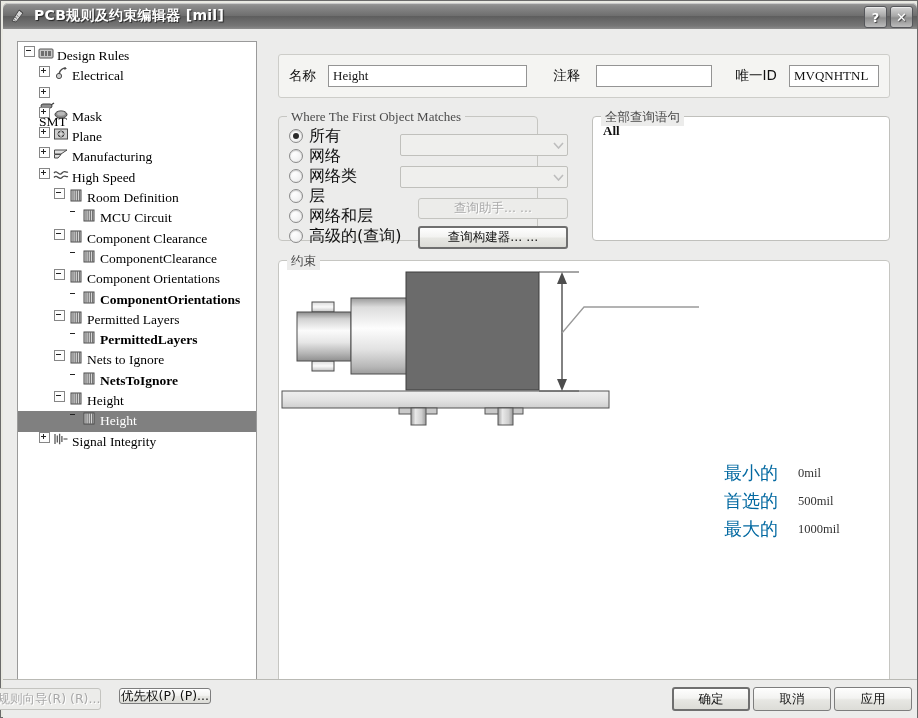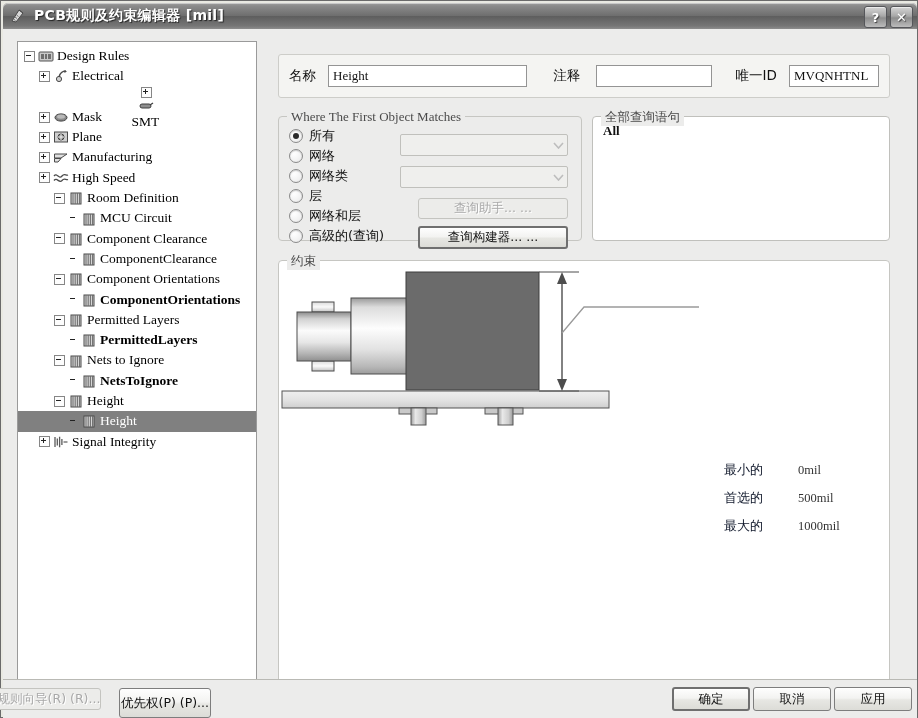--- a/index.html
+++ b/index.html
@@ -68,21 +68,21 @@
   #tree {
     position: relative;
     padding: 4px 0 0 0;
     font-size: 13.5px;
     color: #000;
     line-height: 20.3px;
   }
   .t-row {
     position: relative; height: 20.3px;
     white-space: nowrap;
-    display: flex; align-items: center;
+    display: flex; 
   }
   .t-row.sel { background: #808080; }
   .t-row.sel .t-label { color: #ffffff; }
   .t-exp {
     width: 9px; height: 9px; flex: none;
     border: 1px solid #868686; background: #fdfdfd;
     position: relative; margin-right: 3px;
   }
   .t-exp::before {
     content:""; position:absolute; left:1px; top:3px; width:5px; height:1px; background:#222;
@@ -158,21 +158,21 @@
     border: 1px solid #8a8a8a;
     background: radial-gradient(circle at 35% 32%, #ffffff 0%, #f2f2f2 60%, #e2e2e2 100%);
     flex: none; margin-right: 6px; position: relative;
     box-shadow: inset 0 1px 1px rgba(0,0,0,.18);
   }
   .radio.on::after {
     content:""; position: absolute; left: 3px; top: 3px;
     width: 6px; height: 6px; border-radius: 50%; background: #2a2a2a;
   }
   .radio-label {
-    font-size: 13px; color: #111;
+    font-size: 16px; color: #111;
     font-family: "DejaVu Sans", "Liberation Sans", sans-serif;
     white-space: nowrap;
   }
 
   
   .combo {
     height: 22px; box-sizing: border-box;
     border: 1px solid #c0c0bc;
     background: #efefed;
     display: flex; align-items: center; justify-content: flex-end;
@@ -222,21 +222,21 @@
   #cbox-body {
     position: absolute; left: 0; top: 7px; right: 0; bottom: 0;
     background: #ffffff;
     border: 1px solid #c6c6c2; border-radius: 4px;
     overflow: hidden;
   }
 
   .meas-row { position: absolute; display: flex; align-items: center; }
   .meas-name {
     width: 74px;
-    font-size: 13px; color: #0f172a;
+    font-size: 18px; color: #0369a1;
     font-family: "DejaVu Sans", "Liberation Sans", sans-serif;
   }
   .meas-val {
     font-size: 12.5px; color: #333;
     font-family: "Liberation Serif", serif;
   }
 
   
   #bottombar {
     position: absolute; left: 2px; top: 678px;
@@ -480,21 +480,21 @@
 
       <div id="hdr" class="panel">
         <span class="fld-label">名称</span>
         <span class="txtbox" style="width:218px;margin-left:12px;">Height</span>
         <span class="fld-label" style="margin-left:26px;">注释</span>
         <span class="txtbox" style="width:126px;margin-left:16px;"></span>
         <span class="fld-label" style="margin-left:24px;">唯一ID</span>
         <span class="txtbox" style="width:98px;margin-left:12px;">MVQNHTNL</span>
       </div>
 
-      <div class="gbox" style="left:13px; top:68px; width:260px; height:132px;padding-left:44px;">
+      <div class="gbox" style="left:13px; top:68px; width:260px; height:132px;">
         <span class="gb-title">Where The First Object Matches</span>
         <div class="gb-frame"></div>
         <div class="gb-body">
           <div id="radio-list" style="position:absolute;left:11px;top:10px;">
               <div class="radio-row">
                 <span class="radio on"></span>
                 <span class="radio-label">所有</span>
               </div>
               <div class="radio-row">
                 <span class="radio"></span>
@@ -628,20 +628,20 @@
               </div>
             </div>
         </div>
       </div>
 
     </div>
   </div>
 
   <div id="bottombar">
     <div class="btn disabled" style="position:absolute;left:-6px;top:8px;width:104px;height:22px;overflow:hidden;">规则向导(R) (R)...</div>
-    <div class="btn" style="position:absolute;left:116px;top:8px;width:92px;height:30px;">优先权(P) (P)...</div>
+    <div class="btn" style="position:absolute;left:116px;top:8px;width:92px;height:16px;">优先权(P) (P)...</div>
 
     <div class="btn default" style="position:absolute;left:669px;top:7px;width:78px;height:24px;">确定</div>
     <div class="btn" style="position:absolute;left:750px;top:7px;width:78px;height:24px;">取消</div>
     <div class="btn" style="position:absolute;left:831px;top:7px;width:78px;height:24px;">应用</div>
   </div>
 
 </div>
 
 </body></html>

